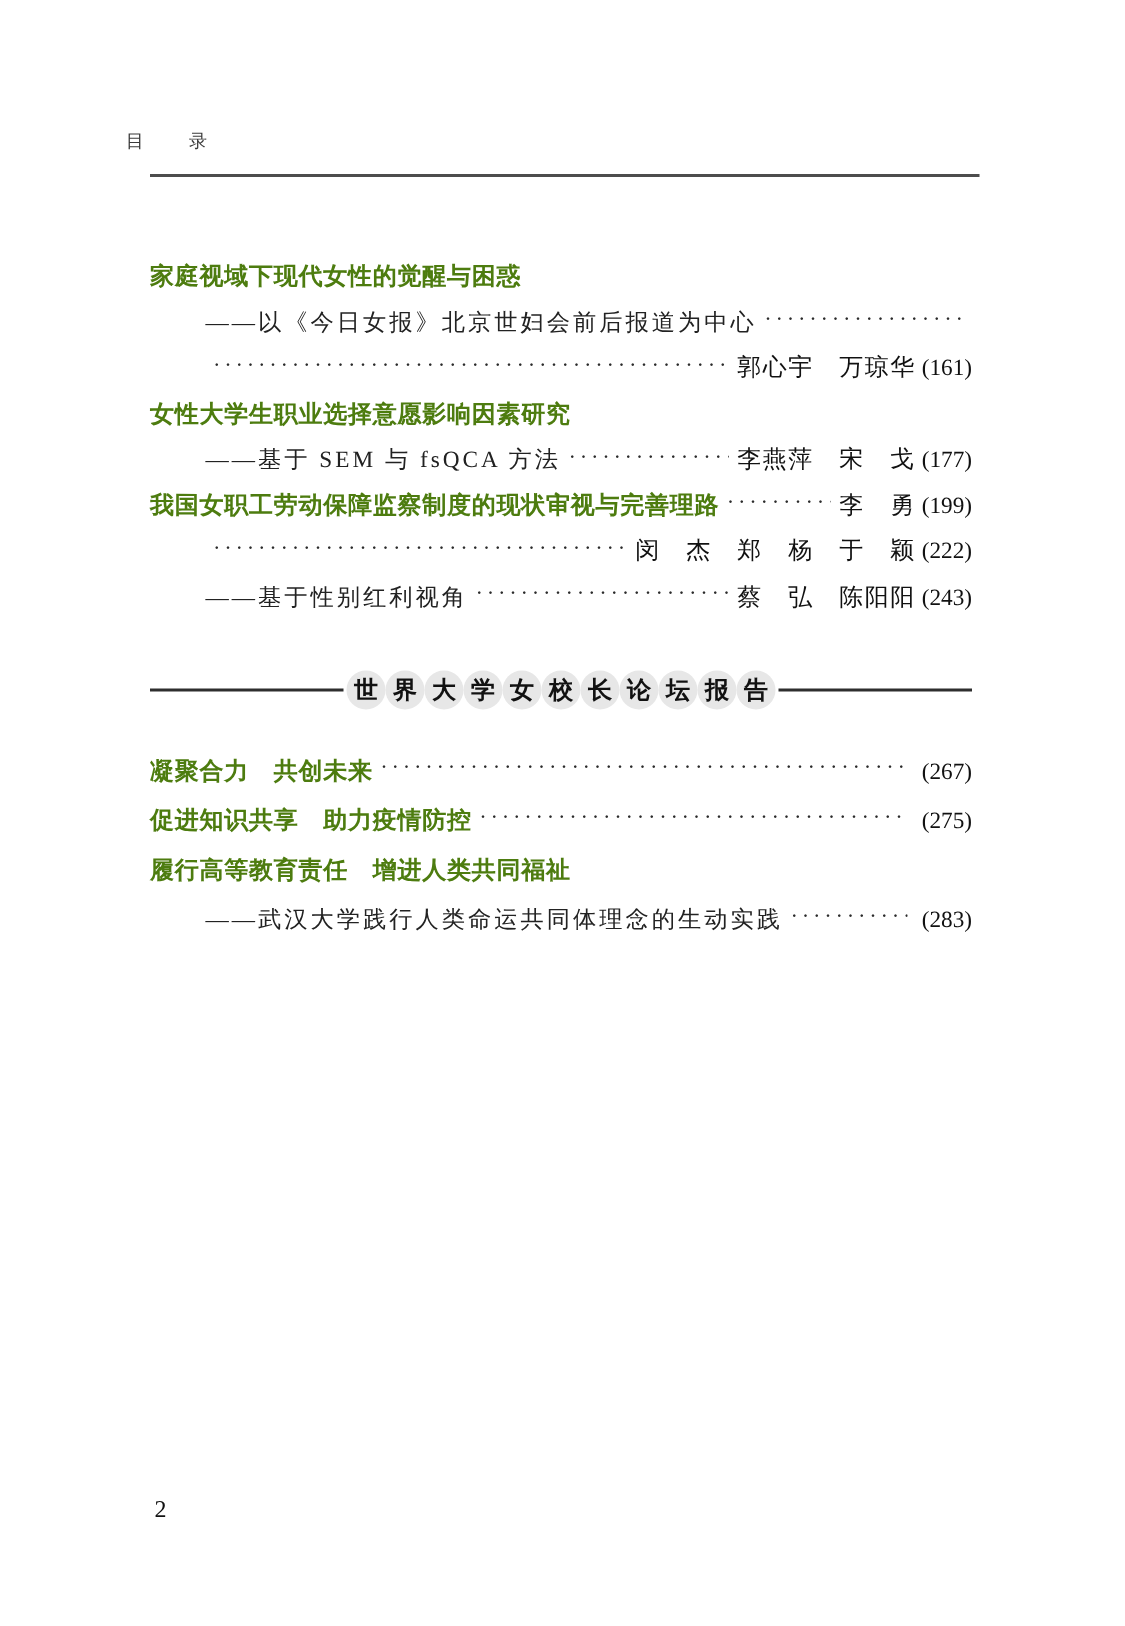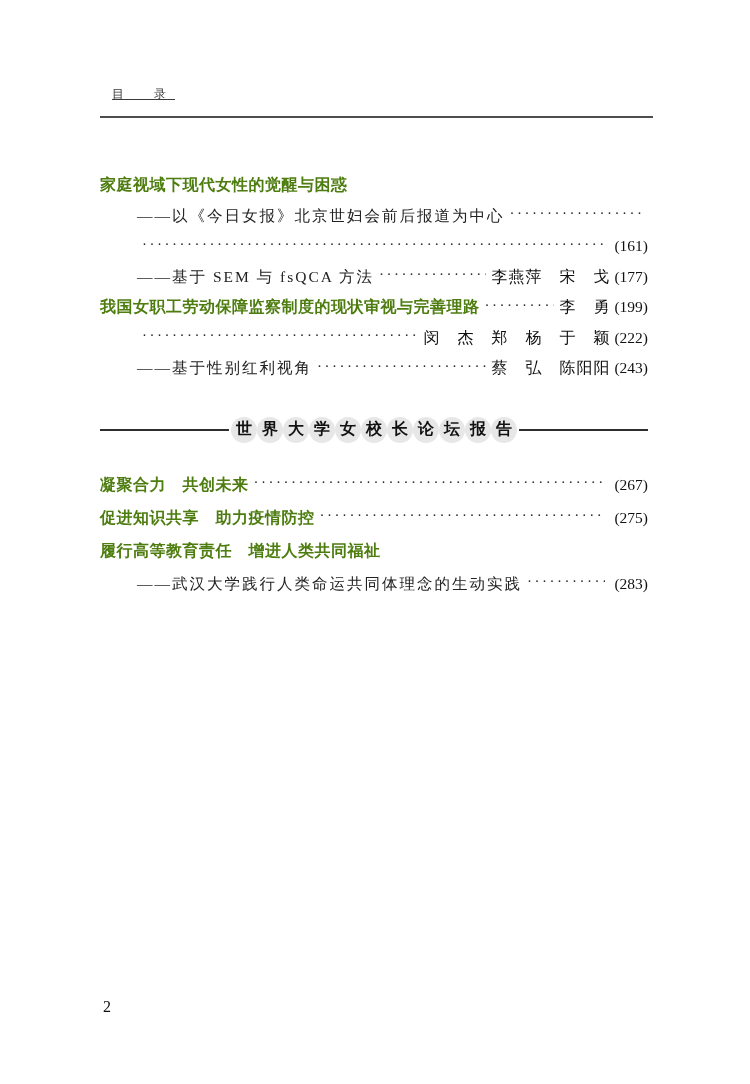--- a/index.html
+++ b/index.html
@@ -6,23 +6,23 @@
   .page{
     position:relative;
     width:750px;height:1084px;
     background:#ffffff;
     overflow:hidden;
     font-family:"Liberation Serif","DejaVu Serif",serif;
     color:#1a1a1a;
   }
   
   .running-head{
-    position:absolute;left:112px;top:86px;
+    position:absolute;left:84px;top:86px;
     font-family:"Liberation Serif","DejaVu Serif",serif;
-    font-size:12px;color:#3a3a3a;letter-spacing:9px;text-decoration:underline;
+    font-size:12px;color:#3a3a3a;letter-spacing:9px;
   }
   .head-rule{
     position:absolute;left:100px;top:116px;
     width:553px;height:2px;background:#4d4d4d;
   }
   
   .toc{
     position:absolute;left:100px;top:170px;width:548px;
   }
   .row{
@@ -88,21 +88,25 @@
       <div class="sec1">
         <div class="row">
           <span class="txt title">家庭视域下现代女性的觉醒与困惑</span>
         </div>
         <div class="row indent">
           <span class="txt sub">——以《今日女报》北京世妇会前后报道为中心</span>
           <span class="leader">··································································································································</span>
         </div>
         <div class="row indent">
           <span class="leader">··································································································································</span>
+          <span class="authors">郭心宇　万琼华</span>
           <span class="pagenum">(161)</span>
+        </div>
+        <div class="row">
+          <span class="txt title">女性大学生职业选择意愿影响因素研究</span>
         </div>
         <div class="row indent">
           <span class="txt sub">——基于 SEM 与 fsQCA 方法</span>
           <span class="leader">··································································································································</span>
           <span class="authors">李燕萍　宋　戈</span>
           <span class="pagenum">(177)</span>
         </div>
         <div class="row">
           <span class="txt title">我国女职工劳动保障监察制度的现状审视与完善理路</span>
           <span class="leader">··································································································································</span>

